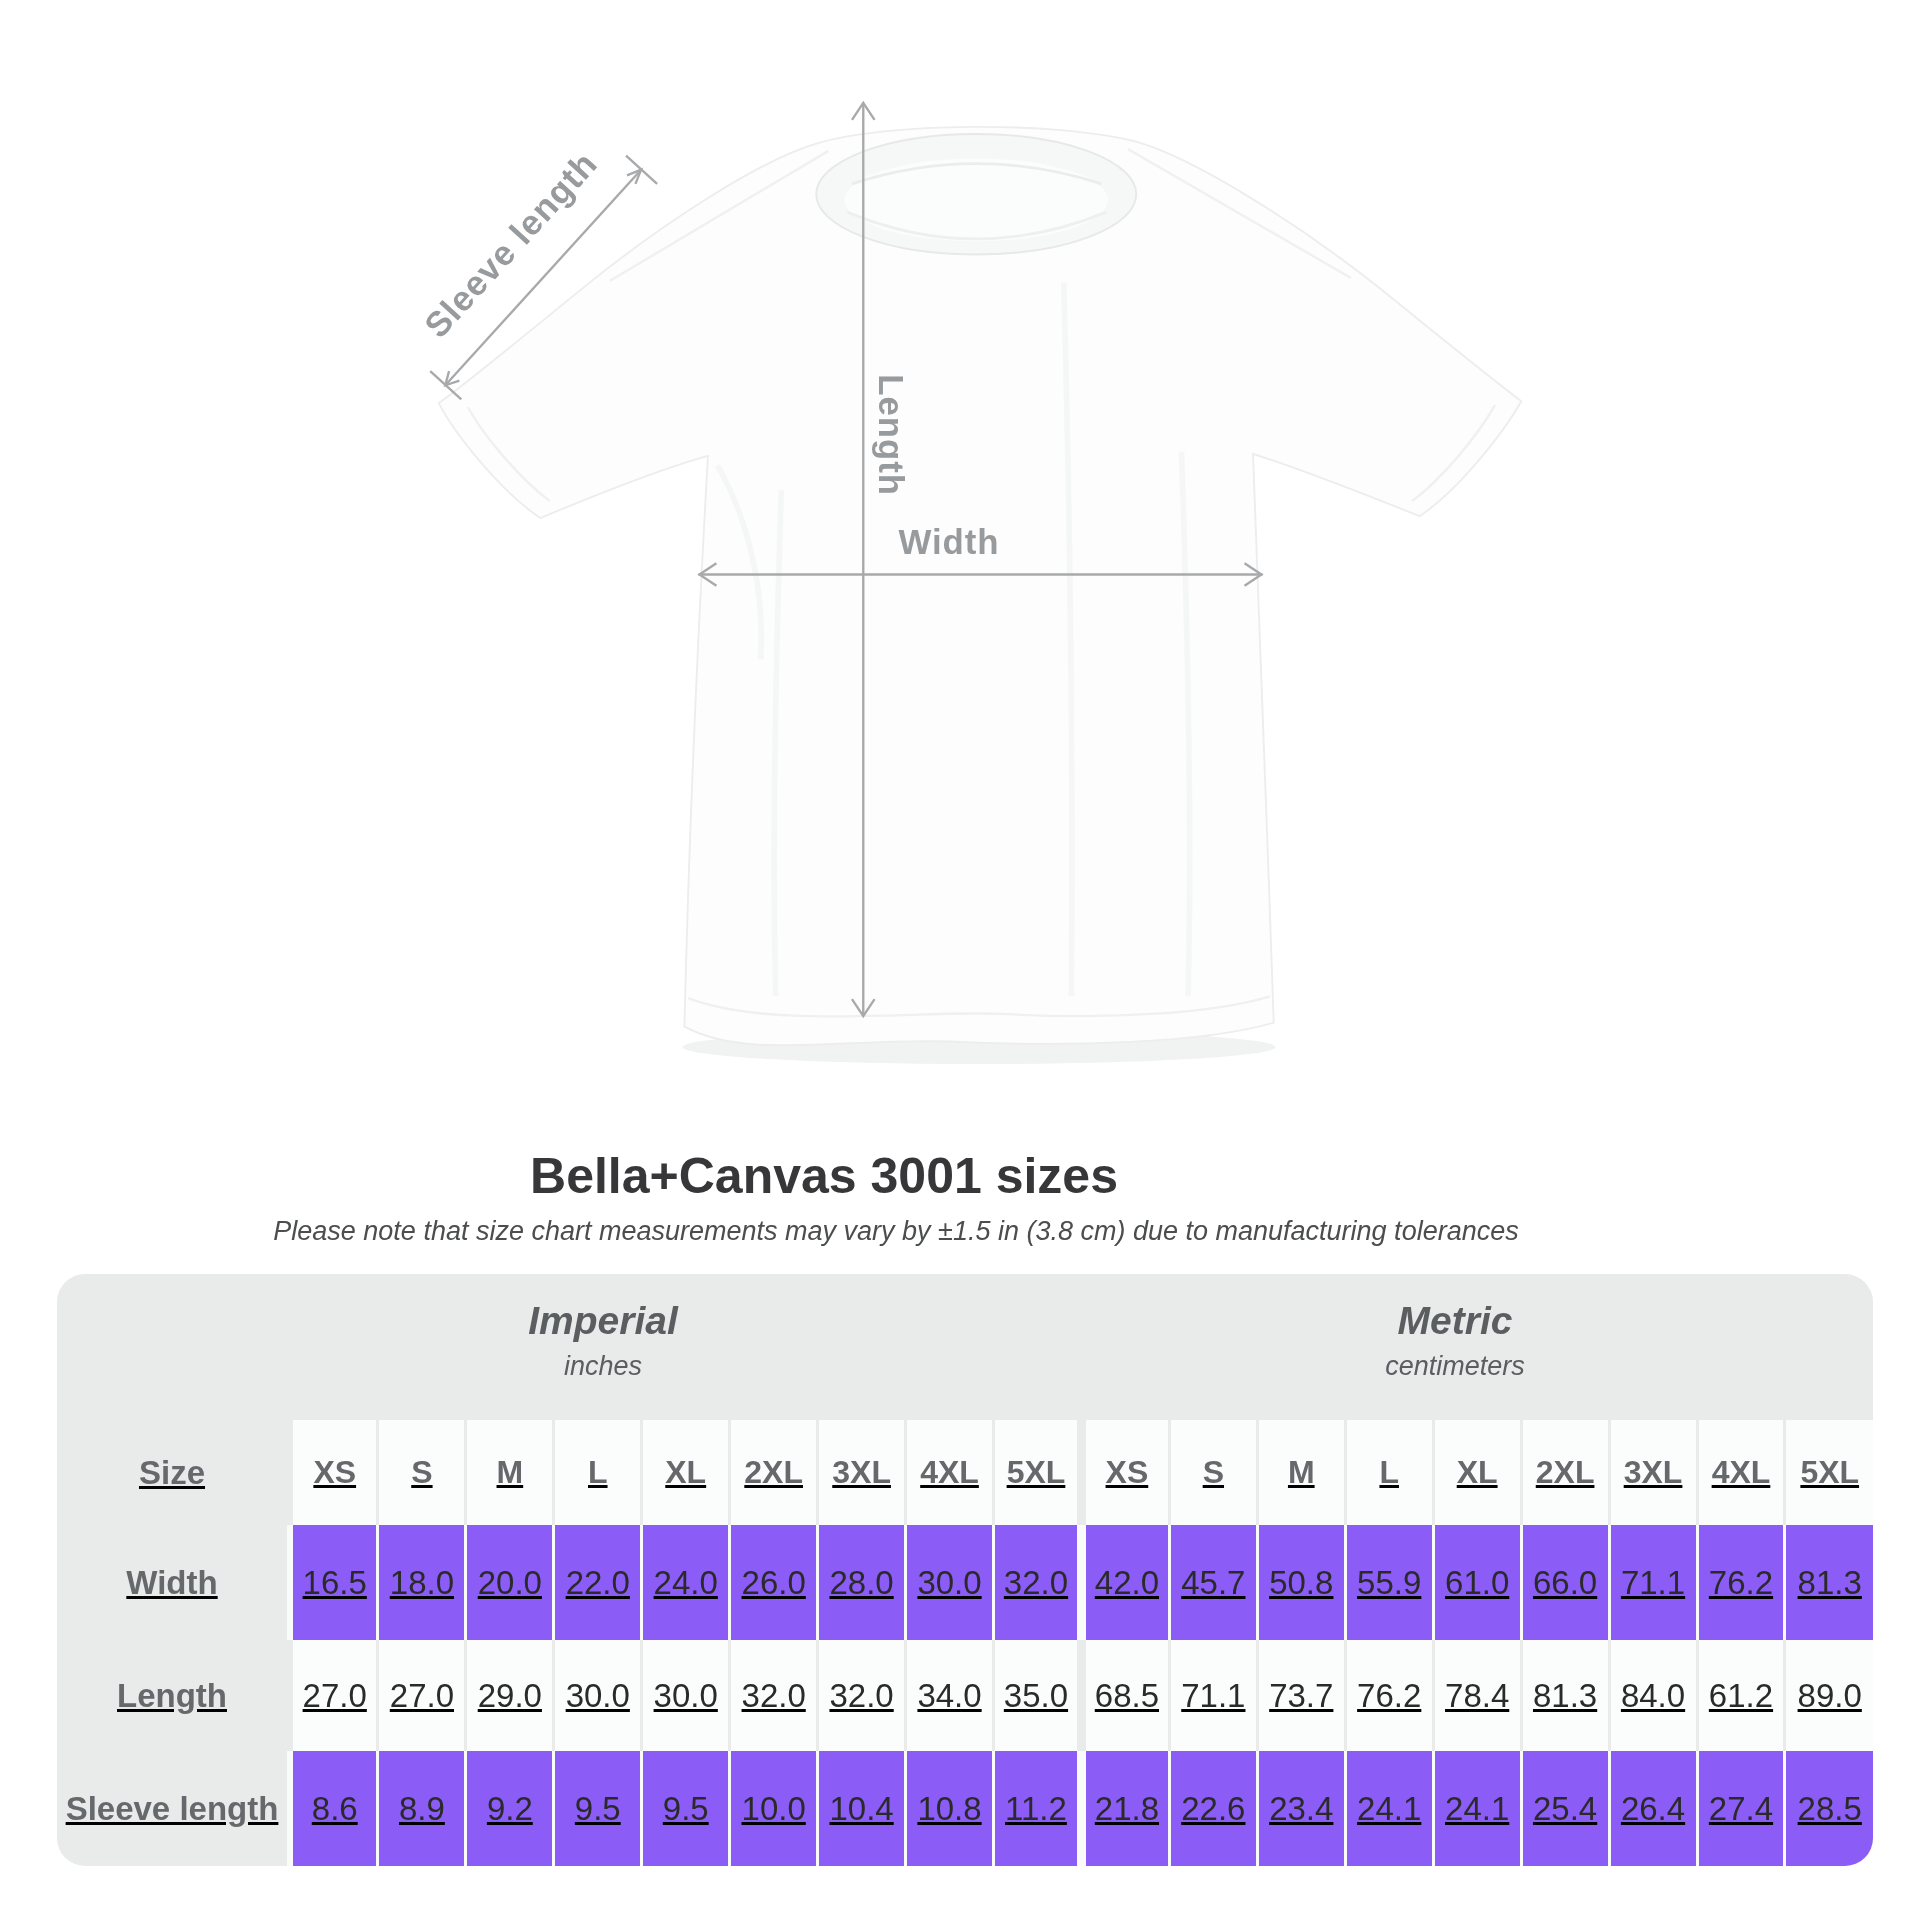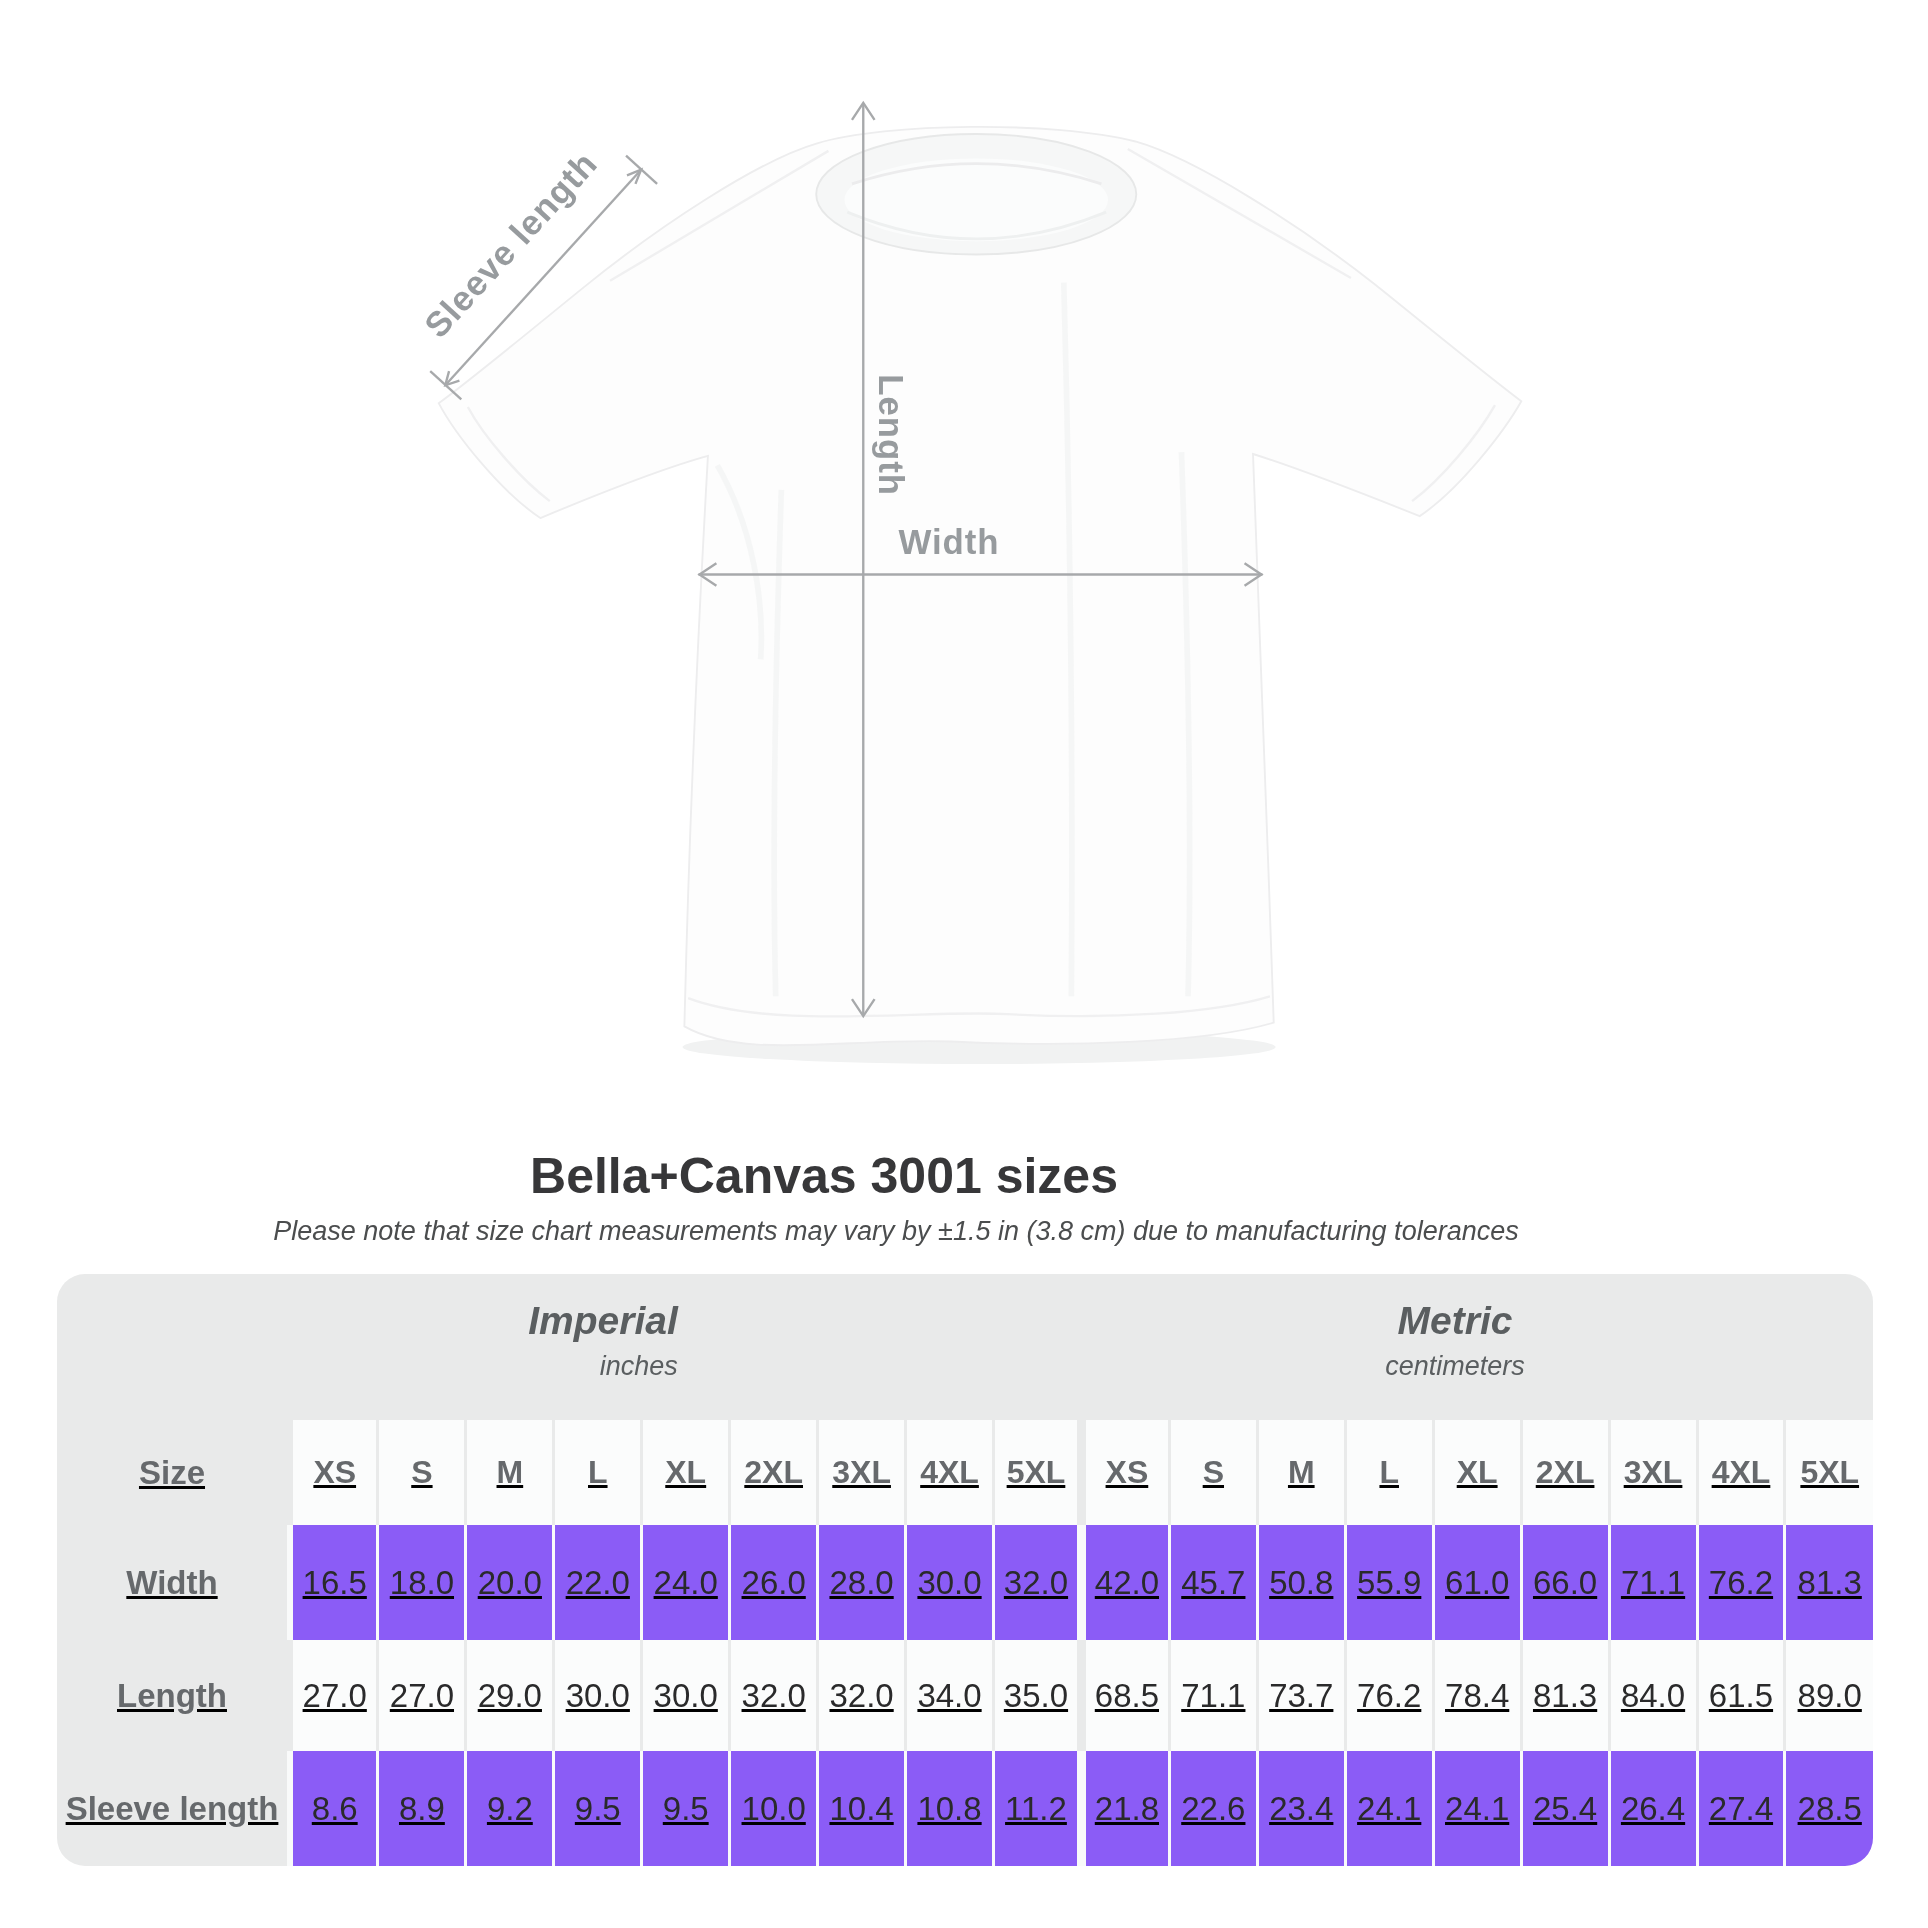--- a/index.html
+++ b/index.html
@@ -33,21 +33,21 @@
   .card {
     position: absolute; left: 57px; top: 1274px;
     width: 1816px; height: 592px;
     background: #e9eaea; border-radius: 28px; overflow: hidden; text-decoration: underline;
   }
   .band { position: relative; height: 146px; }
   .grp  { position: absolute; transform: translateX(-50%); text-align: center; }
   .grp-imperial { left: 546px;  top: 24.5px; }
   .grp-metric   { left: 1398px; top: 24.5px; }
   .grp-name { font-size: 39px; font-weight: bold; font-style: italic; color: #5a5e60; }
-  .grp-unit { font-size: 27px; font-style: italic; color: #5a5e60; margin-top: 8.5px; text-align: right; }
+  .grp-unit { font-size: 27px; font-style: italic; color: #5a5e60; margin-top: 8.5px; }
 
   table.size-chart {
     border-collapse: collapse; table-layout: fixed;
     width: 1816px;
   }
   .size-chart td { text-align: center; vertical-align: middle; padding: 0; }
   tr.h  { height: 105px; }
   tr.r1 { height: 115px; }
   tr.r2 { height: 111px; }
   tr.r3 { height: 115px; }
@@ -219,21 +219,21 @@
       <td class="d num">32.0</td>
       <td class="d num">34.0</td>
       <td class="d num">35.0</td>
       <td class="d num m0">68.5</td>
       <td class="d num">71.1</td>
       <td class="d num">73.7</td>
       <td class="d num">76.2</td>
       <td class="d num">78.4</td>
       <td class="d num">81.3</td>
       <td class="d num">84.0</td>
-      <td class="d num">61.5</td>
+      <td class="d num">61.2</td>
       <td class="d num">89.0</td>
     </tr>
 
     <tr class="rg r3">
       <td class="lbl">Sleeve length</td>
       <td class="d num i0">8.6</td>
       <td class="d num">8.9</td>
       <td class="d num">9.2</td>
       <td class="d num">9.5</td>
       <td class="d num">9.5</td>

